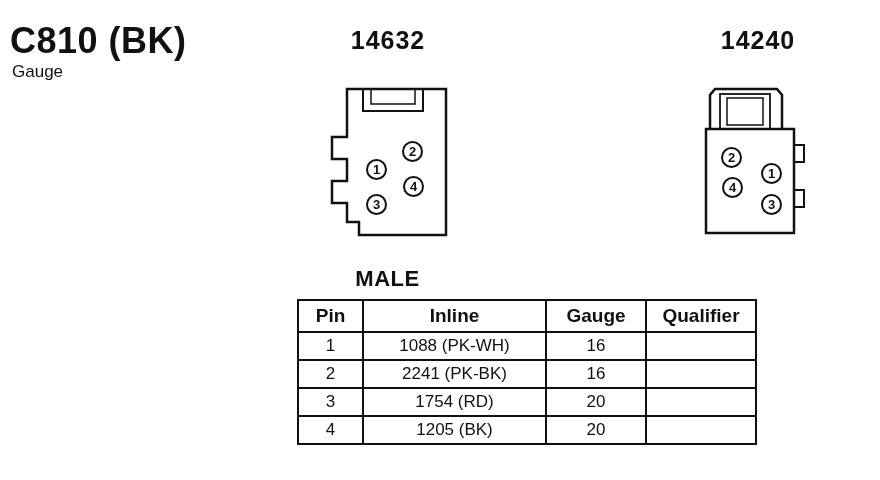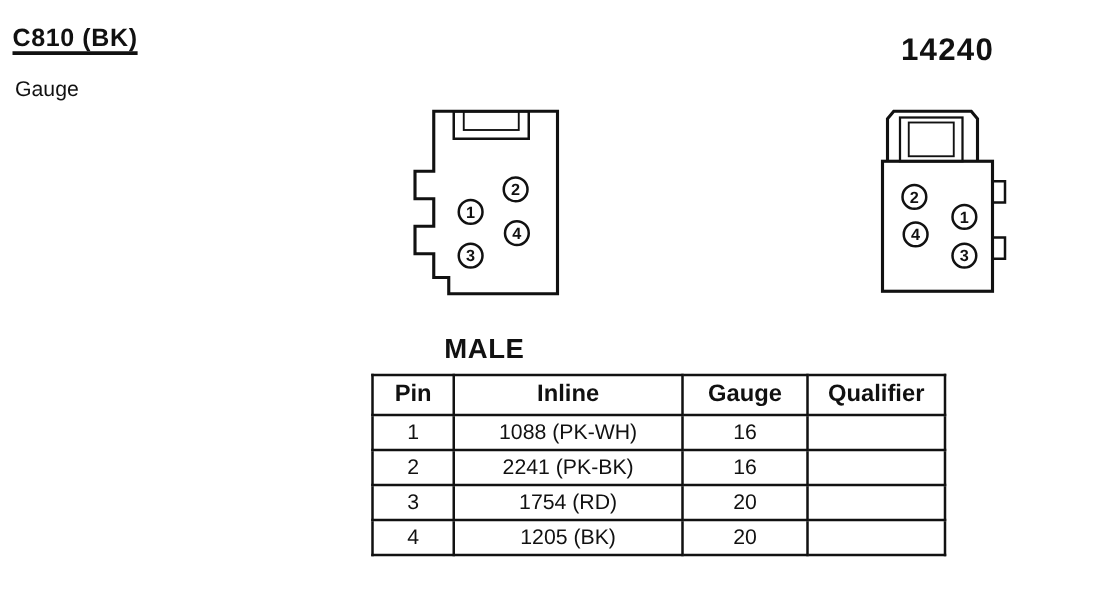--- a/index.html
+++ b/index.html
@@ -10,23 +10,22 @@
     position: relative;
     width: 880px;
     height: 480px;
     background: #ffffff;
     overflow: hidden;
   }
 
   .conn-id {
     position: absolute;
     left: 10px; top: 20px;
-    font-size: 20px;
+    font-size: 36px;
     font-weight: bold;
-    text-decoration: underline;
     text-decoration-thickness: 3px;
     text-underline-offset: 4px;
     letter-spacing: 0.5px;
   }
   .mounting {
     position: absolute;
     left: 12px; top: 62px;
     font-size: 17px;
   }
 
@@ -99,20 +98,21 @@
   .pin-table td { font-size: 17px; height: 28px; }
 </style>
 </head>
 <body>
 
 <div class="page">
 
   <div class="conn-id">C810 (BK)</div>
   <div class="mounting">Gauge</div>
 
+  <div class="pn pn-male">14632</div>
   <div class="pn pn-female">14240</div>
 
   <div class="connector male">
     <svg viewBox="0 0 145 155" aria-hidden="true">
       <path d="M 32 4 H 131 V 150 H 44 V 137 H 32 V 118 H 17 V 96 H 32 V 74 H 17 V 52 H 32 Z" fill="none" stroke="#111111" stroke-width="2.5"></path>
       <rect x="48" y="4" width="60" height="22" fill="none" stroke="#111111" stroke-width="2"></rect>
       <rect x="56" y="4" width="44" height="15" fill="none" stroke="#111111" stroke-width="1.5"></rect>
     </svg>
     <div class="pin m1">1</div>
     <div class="pin m2">2</div>

